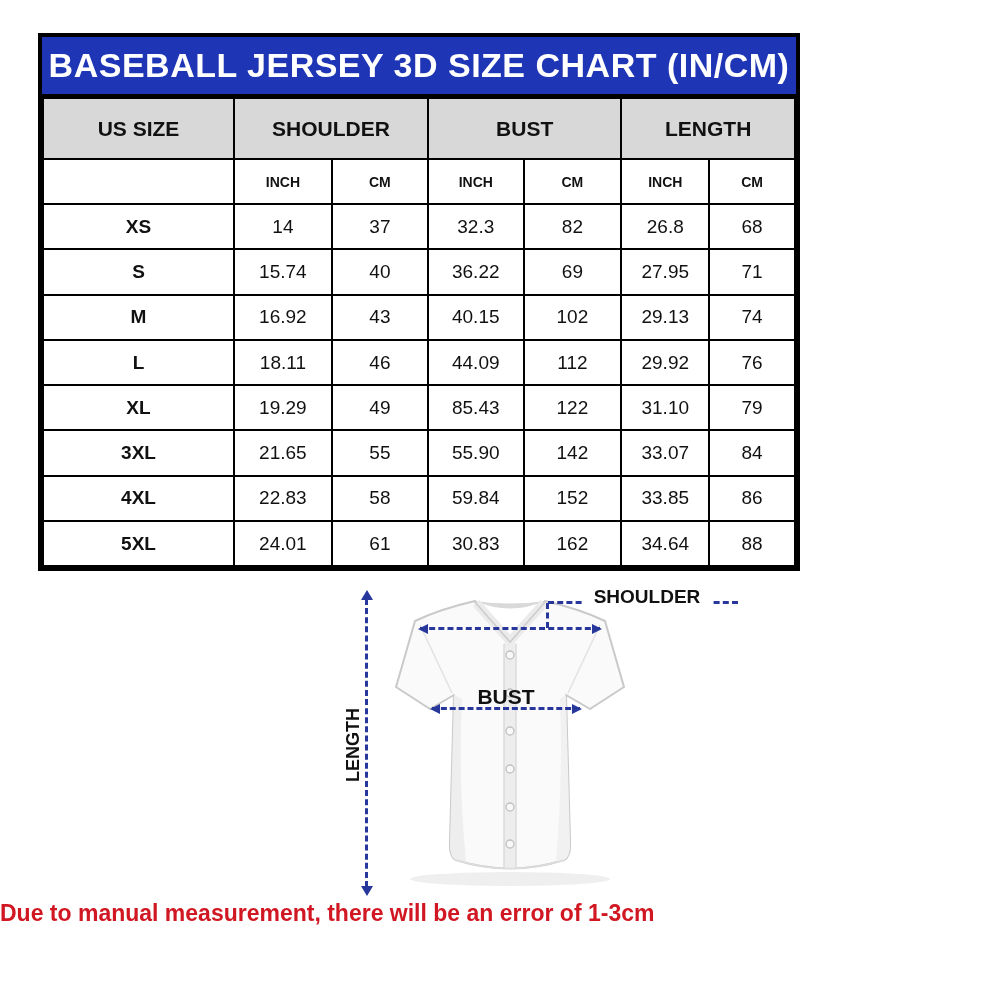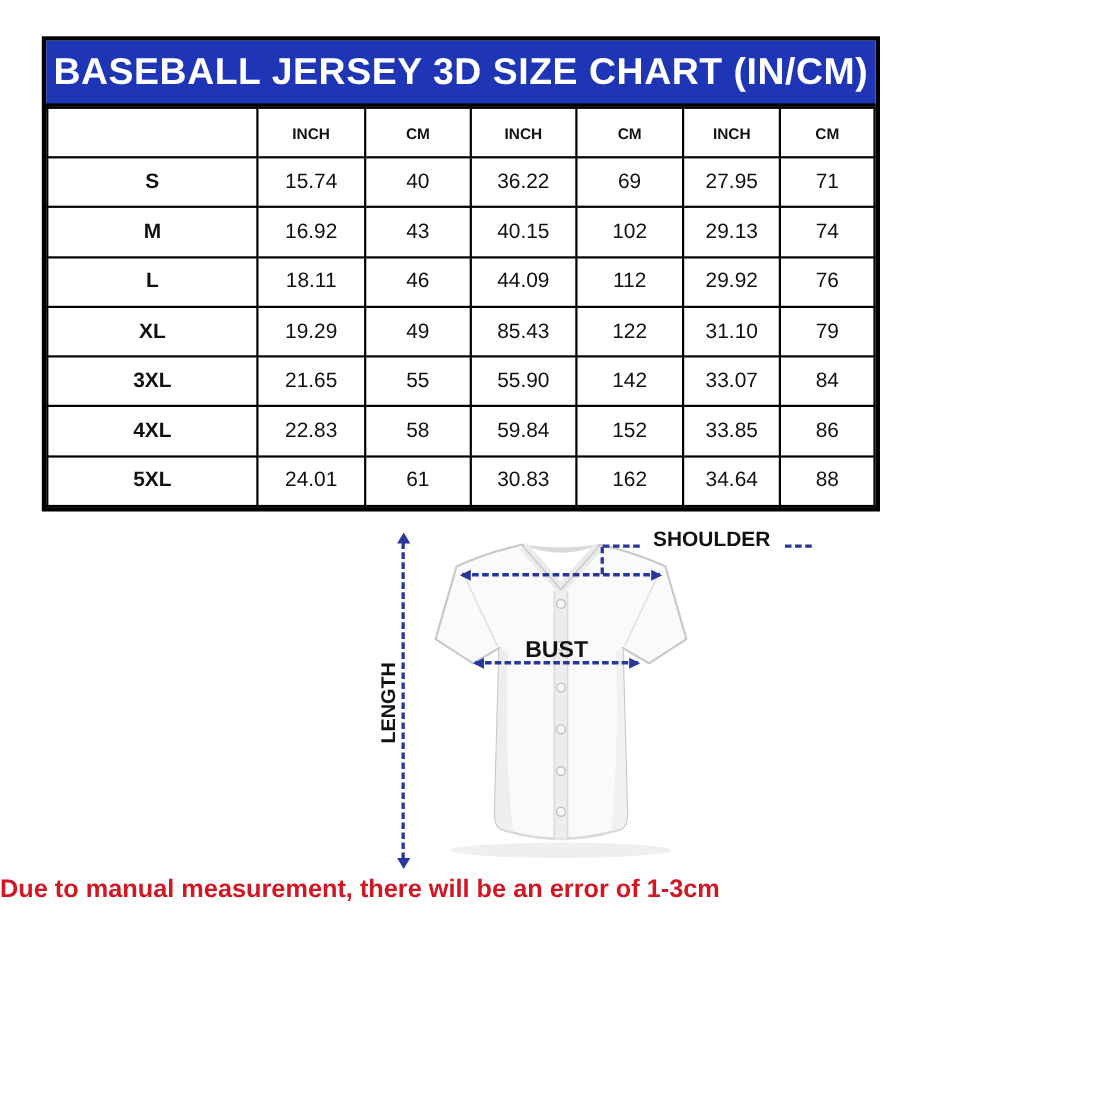--- a/index.html
+++ b/index.html
@@ -52,31 +52,46 @@
       <colgroup>
         <col style="width:25.4%">
           <col style="width:13%">
           <col style="width:12.8%">
         <col style="width:12.7%">
           <col style="width:13%">
           <col style="width:11.7%">
           <col style="width:11.4%">
       </colgroup>
       <thead>
+        <tr class="group-row">
+          <th>US SIZE</th>
+          <th colspan="2">SHOULDER</th>
+          <th colspan="2">BUST</th>
+          <th colspan="2">LENGTH</th>
+        </tr>
         <tr class="unit-row">
           <th></th>
           <th>INCH</th>
           <th>CM</th>
           <th>INCH</th>
           <th>CM</th>
           <th>INCH</th>
           <th>CM</th>
         </tr>
       </thead>
       <tbody>
+        <tr>
+          <td class="size">XS</td>
+          <td>14</td>
+          <td>37</td>
+          <td>32.3</td>
+          <td>82</td>
+          <td>26.8</td>
+          <td>68</td>
+        </tr>
         <tr>
           <td class="size">S</td>
           <td>15.74</td>
           <td>40</td>
           <td>36.22</td>
           <td>69</td>
           <td>27.95</td>
           <td>71</td>
         </tr>
         <tr>

